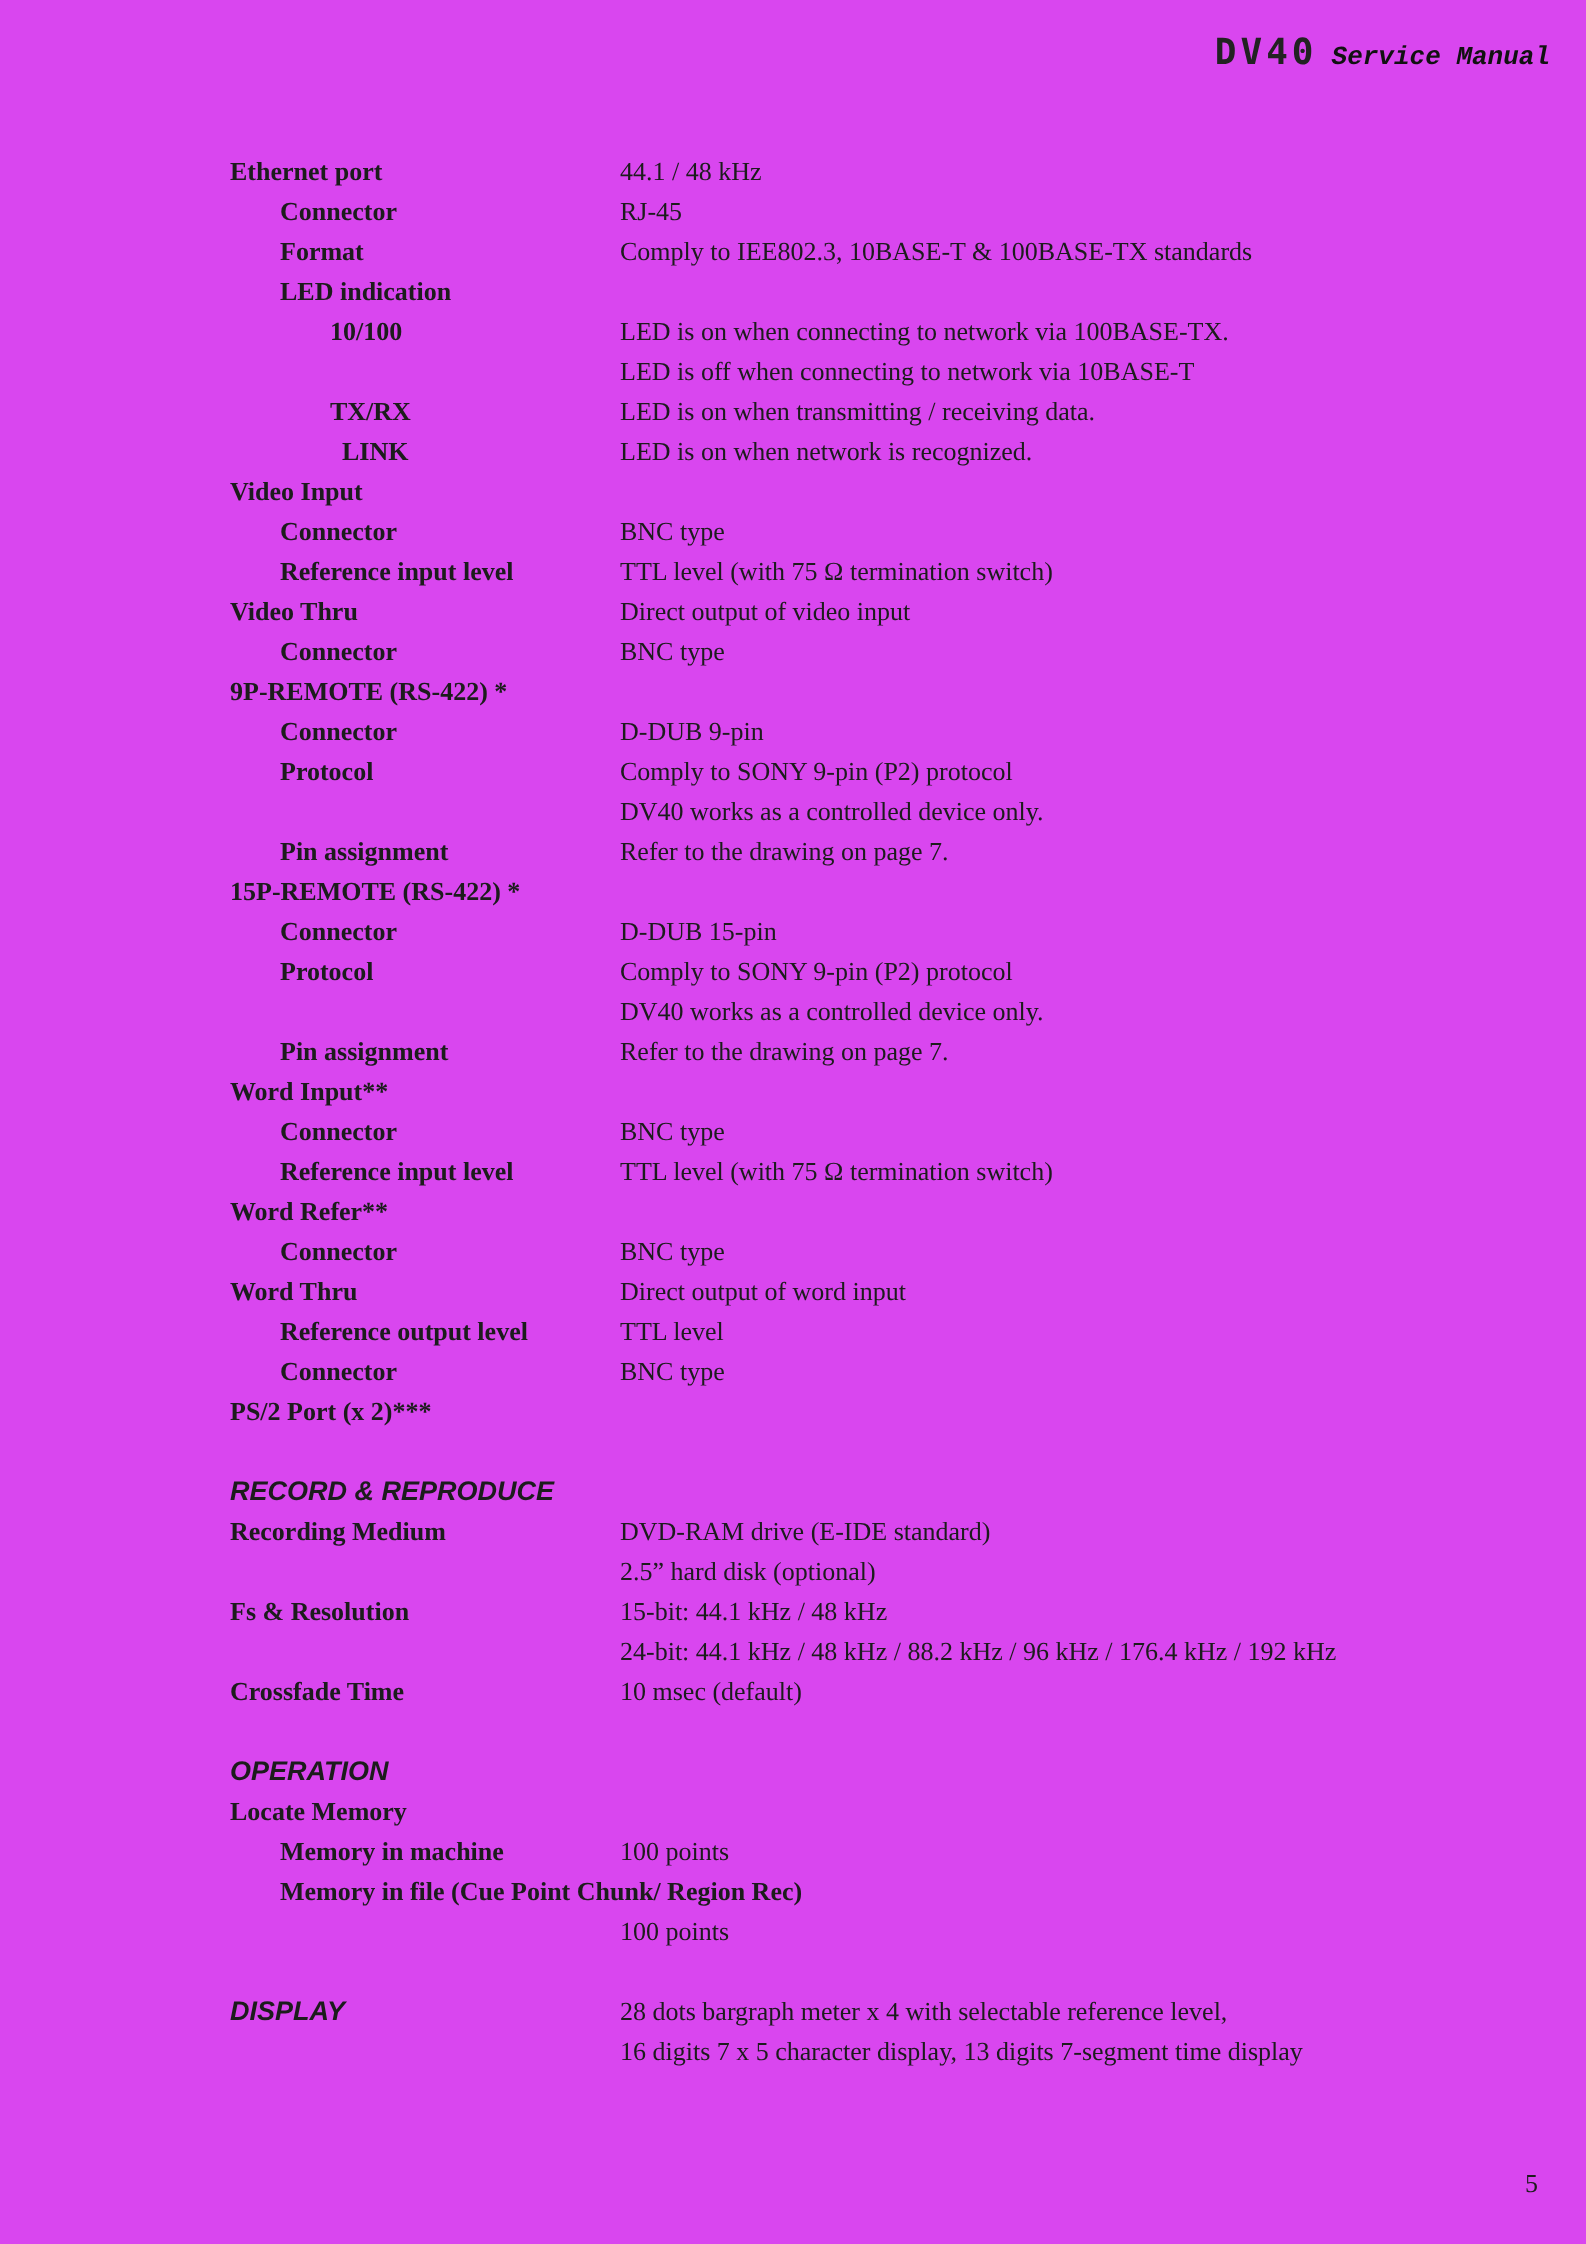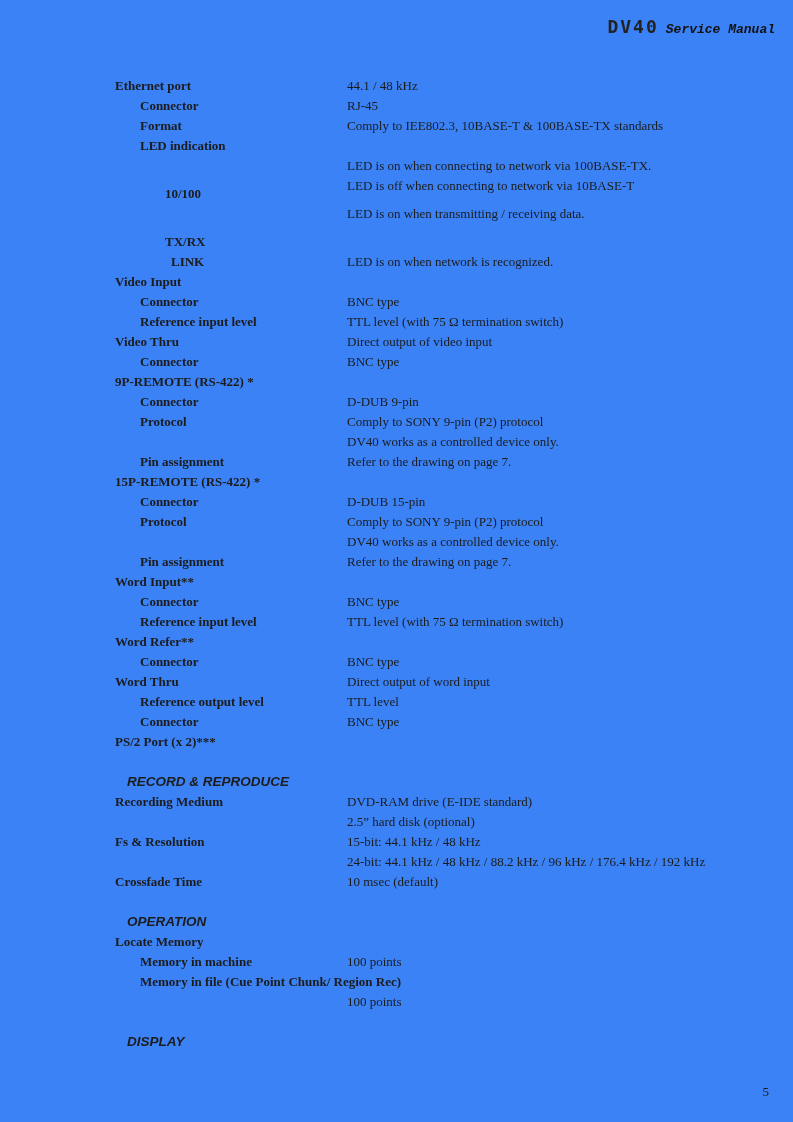--- a/index.html
+++ b/index.html
@@ -4,21 +4,21 @@
 <style>
   * { margin: 0; padding: 0; box-sizing: border-box; }
   html, body { background: #ffffff; }
   body {
     width: 793px; height: 1122px;
     position: relative;
     font-family: "Liberation Serif", serif;
     color: #1c1c1c;
     overflow: hidden;
   }
-  .page { position: absolute; inset: 0; background: #3b82f6; }
+  .page { position: absolute; inset: 0; background: #d946ef; }
 
   .page-header {
     position: absolute; top: 16px; right: 18px;
     display: flex; align-items: baseline; gap: 7px;
   }
   .brand-logo {
     font-family: "DejaVu Sans Mono", monospace;
     font-weight: 700; font-size: 18px; letter-spacing: 2px;
     color: #222;
   }
@@ -31,32 +31,31 @@
   .spec-content {
     position: absolute; top: 76px; left: 115px; right: 20px;
     font-size: 13px; line-height: 20px;
   }
   .spec-row, .section-row { display: flex; align-items: flex-start; min-height: 20px; }
   .spec-label {
     width: 195px; flex-shrink: 0;
     font-weight: 700; white-space: nowrap;
   }
   .spec-label.indent-1 { padding-left: 25px; }
-  .spec-label.indent-2 { padding-left: 50px; margin-top: 28px; }
+  .spec-label.indent-2 { padding-left: 50px; }
   .spec-label.indent-3 { padding-left: 56px; }
-  .spec-values { flex: 1; min-width: 0; margin-left: 37px; }
+  .spec-values { flex: 1; min-width: 0; }
   .value-line { white-space: nowrap; }
 
   .section-row { margin-top: 20px; }
   .section-heading {
     width: 195px; flex-shrink: 0;
     font-family: "Liberation Sans", sans-serif;
     font-weight: 700; font-style: italic; font-size: 13.5px;
     white-space: nowrap;
-    margin-left: 12px;
   }
 
   .page-number {
     position: absolute; right: 24px; bottom: 22px;
     font-size: 13px;
   }
 </style>
 </head>
 <body>
 
@@ -274,18 +273,22 @@
         <div class="spec-values"></div>
       </div>
       <div class="spec-row">
         <span class="spec-label indent-0"></span>
         <div class="spec-values">
           <div class="value-line">100 points</div>
         </div>
       </div>
       <div class="section-row">
         <span class="section-heading">DISPLAY</span>
+        <div class="spec-values">
+          <div class="value-line">28 dots bargraph meter x 4 with selectable reference level,</div>
+          <div class="value-line">16 digits 7 x 5 character display, 13 digits 7-segment time display</div>
+        </div>
       </div>
     </div>
 
   <span class="page-number">5</span>
 
 </div>
 
 </body></html>

